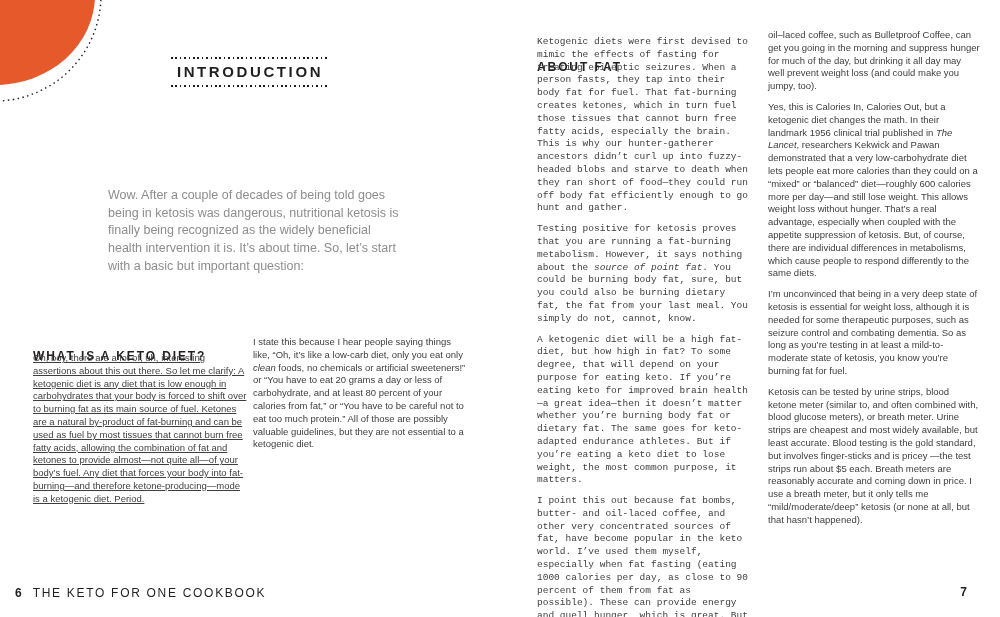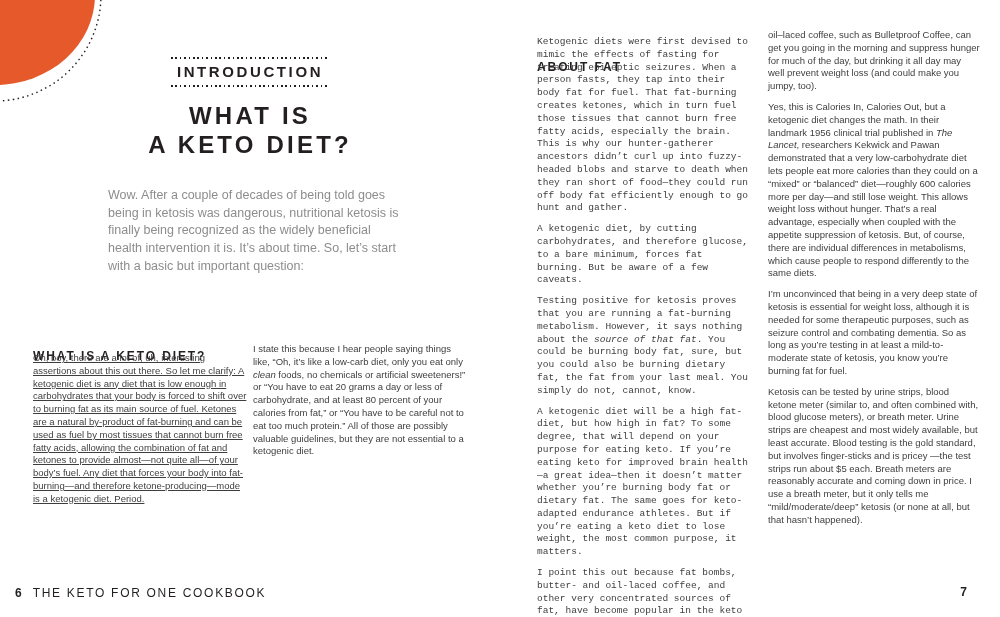--- a/index.html
+++ b/index.html
@@ -55,21 +55,21 @@
   .sec-heading-right { left:37px; top:29px;margin-top:31px; }
 
   
   .col {
     position:absolute; font-size:9.5px; line-height:12.8px;
     color:var(--body-ink); text-align:left;
   }
   .col p { margin:0 0 8px; }
   .col em { font-style:italic; }
   .col-l1 { left:33px;  top:352px; width:214px;text-decoration:underline; }
-  .col-l2 { left:253px; top:343px; width:214px; }
+  .col-l2 { left:253px; top:336px; width:214px; }
   .col-r1 { left:37px;  top:36px;  width:212px;font-family:Liberation Mono, monospace; }
   .col-r2 { left:268px; top:29px;  width:212px; }
 
   
   .footer-left {
     position:absolute; left:15px; bottom:17px;
     display:flex; align-items:baseline; gap:11px;
   }
   .pagenum { font-weight:bold; font-size:12px; color:var(--ink); }
   .book-title {
@@ -89,21 +89,20 @@
       <circle class="corner-dots" cx="-5" cy="-5" r="106"></circle>
       <ellipse class="corner-fill" cx="-5" cy="-5" rx="100" ry="90"></ellipse>
     </svg>
 
     <div class="kicker">
       <div class="dotted-rule"></div>
       <div class="kicker-text">INTRODUCTION</div>
       <div class="dotted-rule"></div>
     </div>
 
-    <h1 class="title"><span>WHAT IS</span><br><span>A KETO DIET?</span></h1>
 
     <p class="lede">Wow. After a couple of decades of being told goes being in ketosis was dangerous, nutritional ketosis is finally being recognized as the widely beneficial health intervention it is. It’s about time. So, let’s start with a basic but important question:</p>
 
     <h2 class="sec-heading sec-heading-left">WHAT IS A KETO DIET?</h2>
 
     <div class="col col-l1">
         <p><span>Oh, boy, there are a lot of, uh, interesting assertions about this out there. So let me clarify: A ketogenic diet is any diet that is low enough in carbohydrates that your body is forced to shift over to burning fat as its main source of fuel. Ketones are a natural by-product of fat-burning and can be used as fuel by most tissues that cannot burn free fatty acids, allowing the combination of fat and ketones to provide almost—not quite all—of your body’s fuel. Any diet that forces your body into fat-burning—and therefore ketone-producing—mode is a ketogenic diet. Period.</span></p>
       </div>
     <div class="col col-l2">
         <p><span>I state this because I hear people saying things like, “Oh, it’s like a low-carb diet, only you eat only </span><em>clean</em><span> foods, no chemicals or artificial sweeteners!” or “You have to eat 20 grams a day or less of carbohydrate, and at least 80 percent of your calories from fat,” or “You have to be careful not to eat too much protein.” All of those are possibly valuable guidelines, but they are not essential to a ketogenic diet.</span></p>
@@ -115,22 +114,21 @@
     </footer>
 
   </section>
 
   <section class="page page-right">
 
     <h2 class="sec-heading sec-heading-right">ABOUT FAT</h2>
 
     <div class="col col-r1">
         <p><span>Ketogenic diets were first devised to mimic the effects of fasting for treating epileptic seizures. When a person fasts, they tap into their body fat for fuel. That fat-burning creates ketones, which in turn fuel those tissues that cannot burn free fatty acids, especially the brain. This is why our hunter-gatherer ancestors didn’t curl up into fuzzy-headed blobs and starve to death when they ran short of food—they could run off body fat efficiently enough to go hunt and gather.</span></p>
-        <p><span>A ketogenic diet, by cutting carbohydrates, and therefore glucose, to a bare minimum, forces fat burning. But be aware of a few caveats.</span></p>
-        <p><span>Testing positive for ketosis proves that you are running a fat-burning metabolism. However, it says nothing about the </span><em>source of that fat</em><span>. You could be burning body fat, sure, but you could also be burning dietary fat, the fat from your last meal. You simply do not, cannot, know.</span></p>
+        <p><span>Testing positive for ketosis proves that you are running a fat-burning metabolism. However, it says nothing about the </span><em>source of point fat</em><span>. You could be burning body fat, sure, but you could also be burning dietary fat, the fat from your last meal. You simply do not, cannot, know.</span></p>
         <p><span>A ketogenic diet will be a high fat-diet, but how high in fat? To some degree, that will depend on your purpose for eating keto. If you’re eating keto for improved brain health—a great idea—then it doesn’t matter whether you’re burning body fat or dietary fat. The same goes for keto-adapted endurance athletes. But if you’re eating a keto diet to lose weight, the most common purpose, it matters.</span></p>
         <p><span>I point this out because fat bombs, butter- and oil-laced coffee, and other very concentrated sources of fat, have become popular in the keto world. I’ve used them myself, especially when fat fasting (eating 1000 calories per day, as close to 90 percent of them from fat as possible). These can provide energy and quell hunger, which is great. But if you overconsume them, your body may very well never bother to tap into its fat stores. In other words: One cup of butter and coconut</span></p>
       </div>
     <div class="col col-r2">
         <p><span>oil–laced coffee, such as Bulletproof Coffee, can get you going in the morning and suppress hunger for much of the day, but drinking it all day may well prevent weight loss (and could make you jumpy, too).</span></p>
         <p><span>Yes, this is Calories In, Calories Out, but a ketogenic diet changes the math. In their landmark 1956 clinical trial published in </span><em>The Lancet</em><span>, researchers Kekwick and Pawan demonstrated that a very low-carbohydrate diet lets people eat more calories than they could on a “mixed” or “balanced” diet—roughly 600 calories more per day—and still lose weight. This allows weight loss without hunger. That’s a real advantage, especially when coupled with the appetite suppression of ketosis. But, of course, there are individual differences in metabolisms, which cause people to respond differently to the same diets.</span></p>
         <p><span>I’m unconvinced that being in a very deep state of ketosis is essential for weight loss, although it is needed for some therapeutic purposes, such as seizure control and combating dementia. So as long as you’re testing in at least a mild-to-moderate state of ketosis, you know you’re burning fat for fuel.</span></p>
         <p><span>Ketosis can be tested by urine strips, blood ketone meter (similar to, and often combined with, blood glucose meters), or breath meter. Urine strips are cheapest and most widely available, but least accurate. Blood testing is the gold standard, but involves finger-sticks and is pricey —the test strips run about $5 each. Breath meters are reasonably accurate and coming down in price. I use a breath meter, but it only tells me “mild/moderate/deep” ketosis (or none at all, but that hasn’t happened).</span></p>
       </div>
 

